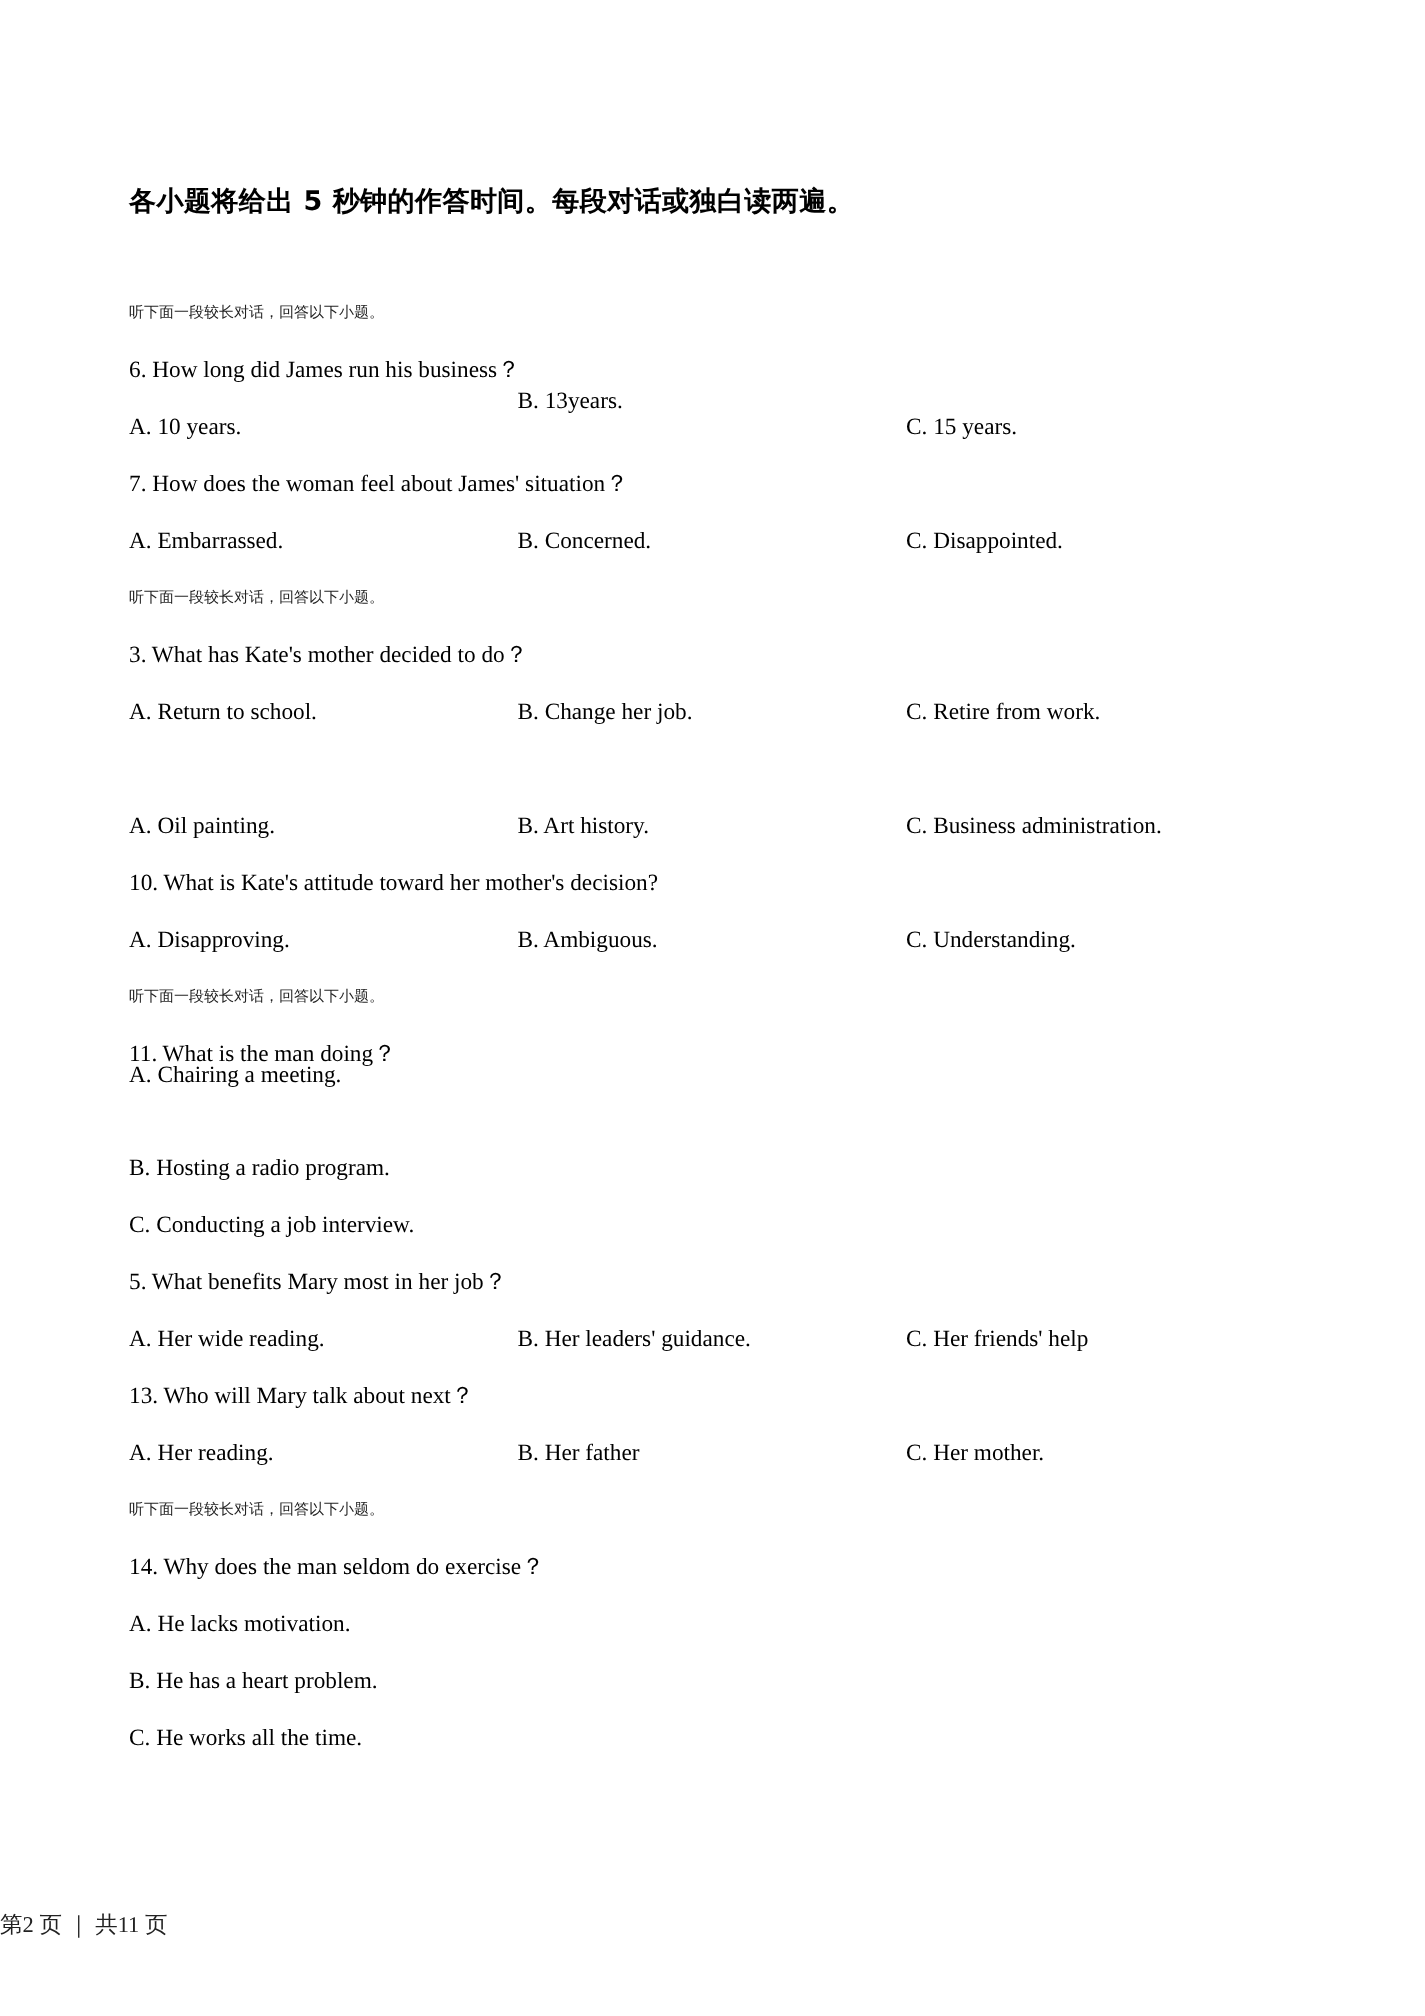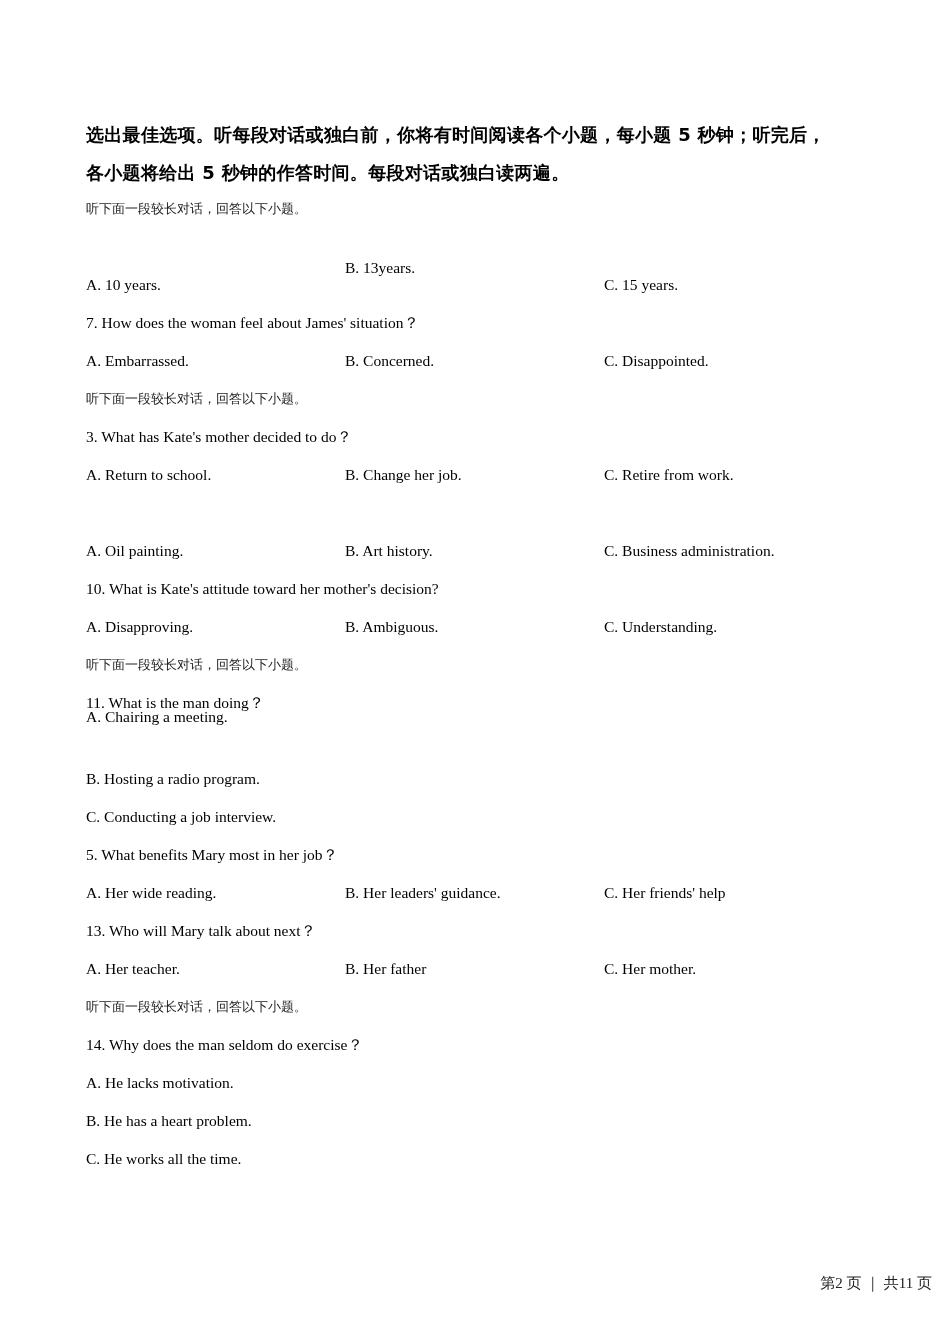--- a/index.html
+++ b/index.html
@@ -3,40 +3,40 @@
   <meta charset="utf-8">
   <style>
     html, body { margin: 0; padding: 0; background: #ffffff; }
     body { width: 950px; height: 1344px; position: relative; overflow: hidden;
            font-family: "Liberation Serif", "DejaVu Serif", serif; color: #000; }
     .page { position: absolute; left: 0; top: 0; width: 950px; height: 1344px; }
     .intro { position: absolute; left: 86px; top: 116px; width: 780px;
              font-size: 18px; font-weight: bold; line-height: 38px;
              font-family: "DejaVu Sans", sans-serif; letter-spacing: 0.3px; }
     .line { position: absolute; left: 86px; font-size: 15.5px; line-height: 20px; white-space: nowrap; }
-    .cn { font-family: "DejaVu Serif", serif; font-size: 13px; color: #222; }
+    .cn { font-family: "DejaVu Serif", serif; font-size: 10px; color: #222; }
     .opt { position: absolute; font-size: 15.5px; line-height: 20px; white-space: nowrap; }
     .colA { left: 86px; }
     .colB { left: 345px; }
     .colC { left: 604px; }
-    .footer { position: absolute; left: 0; width: 932px; top: 1274px; text-align: right;
+    .footer { position: absolute; left: 0; width: 932px; top: 1274px; text-align: left;
               font-size: 15px; color: #222; }
   </style>
 </head>
 <body>
 
 <div class="page">
 
   <div class="intro">
-    <div>选出最佳选项。听每段对话或独白前，你将有时间阅读各个小题，每小题 5 秒钟；听完后，</div>
     <div>各小题将给出 5 秒钟的作答时间。每段对话或独白读两遍。</div>
   </div>
 
   <div class="line cn" style="top:199px">听下面一段较长对话，回答以下小题。</div>
 
+  <div class="line" style="top:237px">6. How long did James run his business？</div>
   <div class="opt colA" style="top:275px">A. 10 years.</div>
   <div class="opt colB" style="top:258px">B. 13years.</div>
   <div class="opt colC" style="top:275px">C. 15 years.</div>
 
   <div class="line" style="top:313px">7. How does the woman feel about James' situation？</div>
   <div class="opt colA" style="top:351px">A. Embarrassed.</div>
   <div class="opt colB" style="top:351px">B. Concerned.</div>
   <div class="opt colC" style="top:351px">C. Disappointed.</div>
 
   <div class="line cn" style="top:389px">听下面一段较长对话，回答以下小题。</div>
@@ -61,21 +61,21 @@
   <div class="opt colA" style="top:707px">A. Chairing a meeting.</div>
   <div class="opt colA" style="top:769px">B. Hosting a radio program.</div>
   <div class="opt colA" style="top:807px">C. Conducting a job interview.</div>
 
   <div class="line" style="top:845px">5. What benefits Mary most in her job？</div>
   <div class="opt colA" style="top:883px">A. Her wide reading.</div>
   <div class="opt colB" style="top:883px">B. Her leaders' guidance.</div>
   <div class="opt colC" style="top:883px">C. Her friends' help</div>
 
   <div class="line" style="top:921px">13. Who will Mary talk about next？</div>
-  <div class="opt colA" style="top:959px">A. Her teacher.</div>
+  <div class="opt colA" style="top:959px">A. Her reading.</div>
   <div class="opt colB" style="top:959px">B. Her father</div>
   <div class="opt colC" style="top:959px">C. Her mother.</div>
 
   <div class="line cn" style="top:997px">听下面一段较长对话，回答以下小题。</div>
 
   <div class="line" style="top:1035px">14. Why does the man seldom do exercise？</div>
   <div class="opt colA" style="top:1073px">A. He lacks motivation.</div>
   <div class="opt colA" style="top:1111px">B. He has a heart problem.</div>
   <div class="opt colA" style="top:1149px">C. He works all the time.</div>
 

